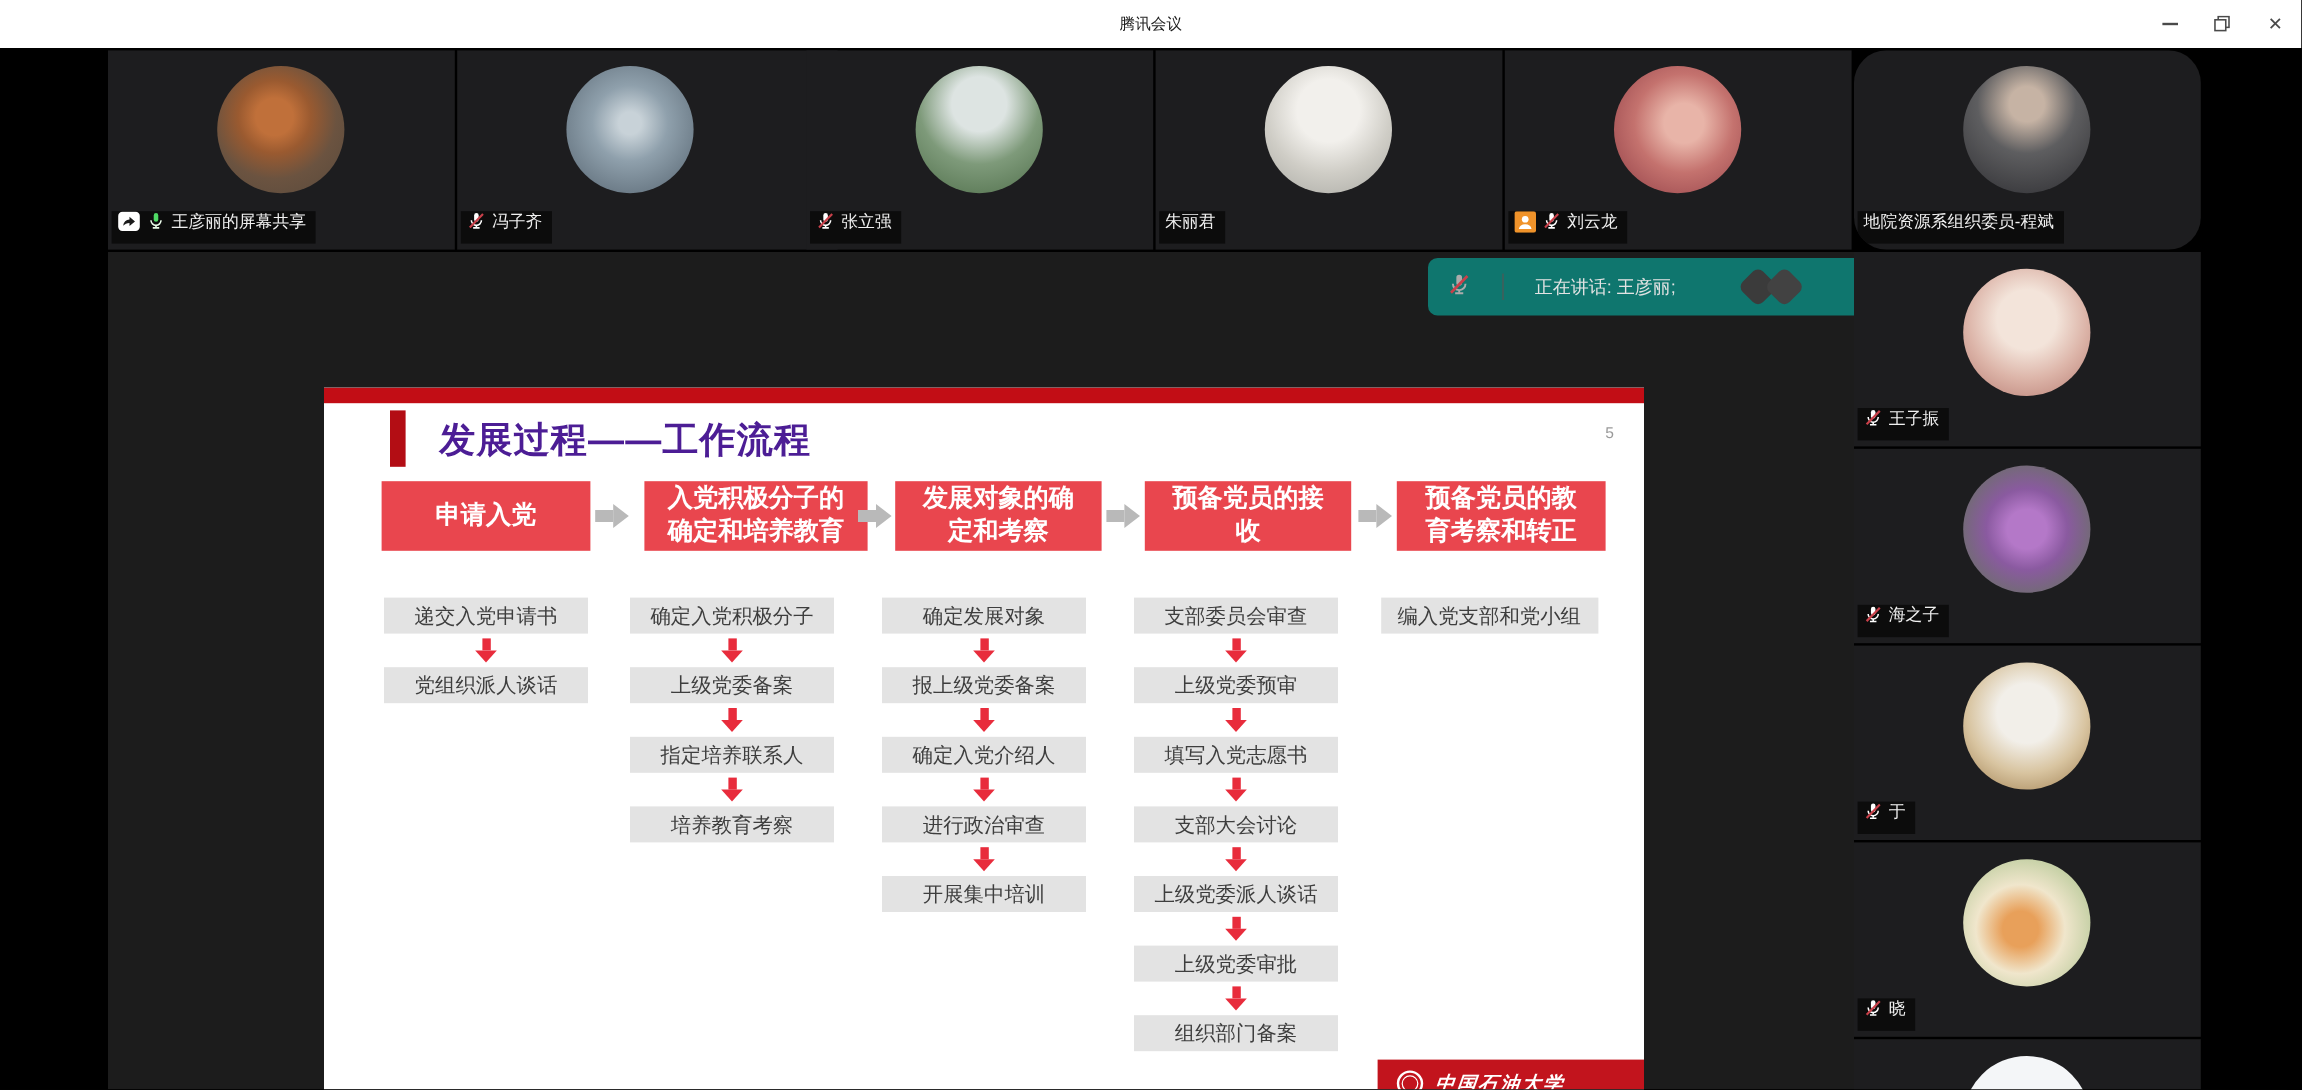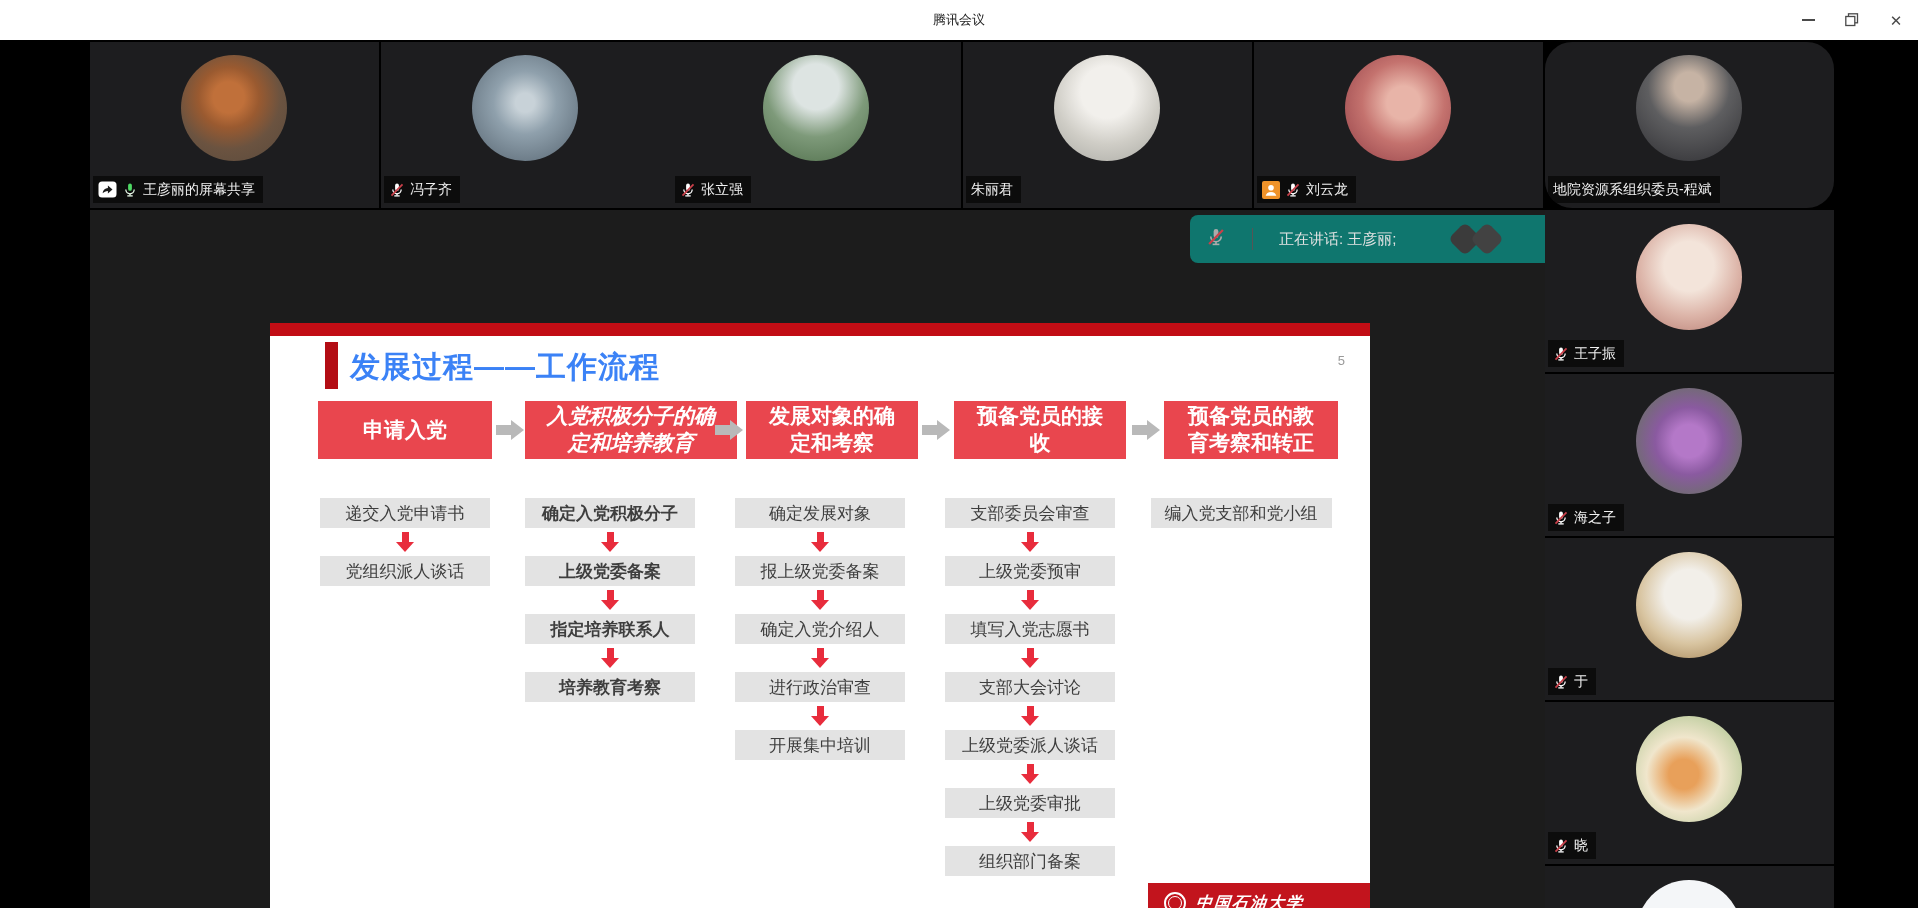--- a/index.html
+++ b/index.html
@@ -25,39 +25,39 @@
   .av-2{background:radial-gradient(circle at 50% 30%,#dde4e2 0 25%,#7e9a7a 55%,#4f6e4a 100%);}
   .av-3{background:radial-gradient(circle at 50% 35%,#f2f0ec 0 30%,#cfcdc6 60%,#a8a8a2 100%);}
   .av-4{background:radial-gradient(circle at 55% 45%,#e8b4a8 0 20%,#c4726e 50%,#8e3c44 100%);}
   .av-5{background:radial-gradient(circle at 50% 30%,#c6b3a4 0 16%,#5e5e60 45%,#2e2e32 100%);}
   .sv-0{background:radial-gradient(circle at 50% 40%,#f3e4da 0 30%,#dcb4a8 60%,#b4786e 100%);}
   .sv-1{background:radial-gradient(circle at 50% 50%,#b478c8 0 22%,#8a5aa0 45%,#5c7a4e 100%);}
   .sv-2{background:radial-gradient(circle at 50% 40%,#f2efe9 0 30%,#d8c4a0 60%,#9a7848 100%);}
   .sv-3{background:radial-gradient(circle at 45% 55%,#e8a05a 0 18%,#f0e6cc 45%,#9cbb80 100%);}
   .sv-4{background:radial-gradient(circle at 50% 40%,#f4f6f8 0 55%,#dfe3e6 100%);}
   .name-label{position:absolute;left:3px;bottom:5px;height:27px;max-width:272px;
-      background:rgba(8,8,8,.78);display:flex;align-items:center;gap:5px;
+      background:rgba(8,8,8,.78);display:flex;gap:5px;
       padding:0 8px 0 5px;box-sizing:border-box;}
   .name-label span.nm{color:#f0f0f0;font-size:14px;white-space:nowrap;}
   .name-label svg{display:block;}
   
   .speak-bar{position:absolute;left:1190px;top:175px;width:375px;height:48px;background:#0f766e;
       border-radius:8px;display:flex;align-items:center;gap:12px;}
   .speak-bar .mic{margin-left:16px;}
   .speak-bar .div{width:1px;height:22px;background:#555;margin:0 14px;}
   .speak-bar .txt{color:#e3e3e3;font-size:15px;white-space:nowrap;}
   .wm{position:absolute;right:50px;top:8px;width:70px;height:32px;}
   .wm span{position:absolute;width:24px;height:24px;border-radius:6px;background:#3b3b3b;transform:rotate(45deg);}
   .wm .wm-a{left:8px;top:4px;}
   .wm .wm-b{left:30px;top:4px;background:#424242;}
   
   .slide{position:absolute;left:270px;top:283px;width:1100px;height:585px;background:#fff;overflow:hidden;}
   .slide-topbar{position:absolute;left:0;top:0;width:1100px;height:13px;background:#c20d15;}
   .slide-accent{position:absolute;left:55px;top:19px;width:13px;height:47px;background:#b30d14;}
-  .slide-title{position:absolute;left:80px;top:24px;font-size:30px;font-weight:bold;color:#3b82f6;letter-spacing:1px;}
+  .slide-title{position:absolute;left:96px;top:24px;font-size:30px;font-weight:bold;color:#4c1d95;letter-spacing:1px;}
   .slide-page{position:absolute;right:25px;top:30px;font-size:13px;color:#9a9a9a;}
   .stages{position:absolute;left:0;top:78px;width:1100px;height:58px;}
   .stage-box{position:absolute;top:0;height:58px;background:#e9464e;color:#fff;font-weight:bold;
       font-size:21px;line-height:1.28;display:flex;align-items:center;justify-content:center;
       text-align:center;padding:0 14px;box-sizing:border-box;}
   .h-arrow{position:absolute;top:19px;width:30px;height:20px;}
   .h-arrow::before{content:"";position:absolute;left:0;top:5px;width:15px;height:10px;background:#b9b9b9;}
   .h-arrow::after{content:"";position:absolute;left:15px;top:0;border-top:10px solid transparent;
       border-bottom:10px solid transparent;border-left:13px solid #b9b9b9;}
   .flow-col{position:absolute;top:175px;display:flex;flex-direction:column;align-items:center;}
@@ -188,35 +188,35 @@
     <div class="share-area"></div>
 
     <div class="slide">
       <div class="slide-topbar"></div>
       <div class="slide-accent"></div>
       <div class="slide-title">发展过程——工作流程</div>
       <div class="slide-page">5</div>
       <div class="stages" id="stages-row">
           <div class="stage-box" style="left: 48px; width: 174px;">申请入党</div>
           <div class="h-arrow" style="left: 226px;"></div>
-          <div class="stage-box" style="left: 255px; width: 212px; font-style: italic;">入党积极分子的确定和培养教育</div>
+          <div class="stage-box" style="left: 267px; width: 186px;">入党积极分子的确定和培养教育</div>
           <div class="h-arrow" style="left: 445px;"></div>
           <div class="stage-box" style="left: 476px; width: 172px;">发展对象的确定和考察</div>
           <div class="h-arrow" style="left: 652px;"></div>
           <div class="stage-box" style="left: 684px; width: 172px;">预备党员的接收</div>
           <div class="h-arrow" style="left: 862px;"></div>
           <div class="stage-box" style="left: 894px; width: 174px;">预备党员的教育考察和转正</div>
         </div>
       <div id="flow-cols">
           <div class="flow-col" style="left: 30px; width: 210px;">
             <div class="step-box">递交入党申请书</div>
             <div class="v-arrow"></div>
             <div class="step-box">党组织派人谈话</div>
           </div>
-          <div class="flow-col" style="left: 235px; width: 210px; font-weight: bold;">
+          <div class="flow-col" style="left: 235px; width: 210px;">
             <div class="step-box">确定入党积极分子</div>
             <div class="v-arrow"></div>
             <div class="step-box">上级党委备案</div>
             <div class="v-arrow"></div>
             <div class="step-box">指定培养联系人</div>
             <div class="v-arrow"></div>
             <div class="step-box">培养教育考察</div>
           </div>
           <div class="flow-col" style="left: 445px; width: 210px;">
             <div class="step-box">确定发展对象</div>

